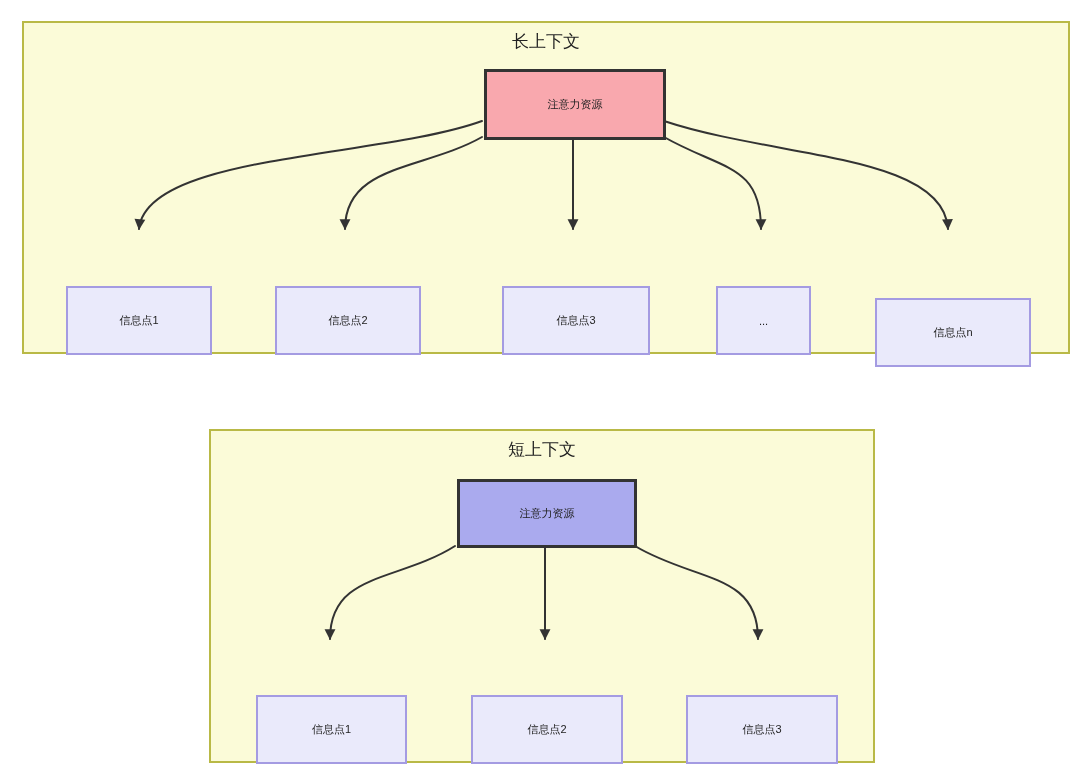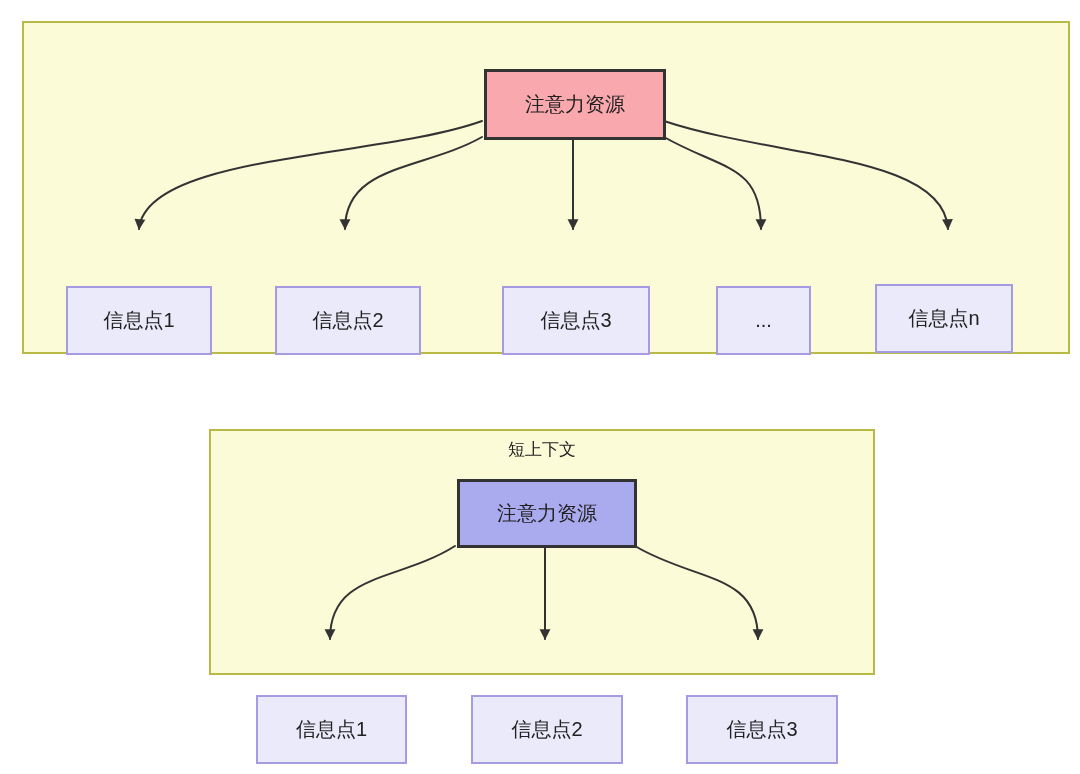--- a/index.html
+++ b/index.html
@@ -16,21 +16,21 @@
     overflow: hidden;
   }
   .section {
     position: absolute;
     background: var(--section-fill, #fbfbd8);
     border: 2px solid var(--section-border, #b9b946);
     box-sizing: border-box;
     z-index: 1;
   }
   #section-long  { left: 22px;  top: 21px;  width: 1048px; height: 333px; }
-  #section-short { left: 209px; top: 429px; width: 666px;  height: 246px; }
+  #section-short { left: 209px; top: 429px; width: 666px;  height: 334px; }
   .section-title {
     position: absolute;
     top: 7px;
     left: 0;
     width: 100%;
     text-align: center;
     font-size: 17px;
     font-weight: 400;
     color: var(--text, #222222);
     z-index: 4;
@@ -43,51 +43,52 @@
     height: 774px;
     z-index: 2;
     pointer-events: none;
   }
   .node {
     position: absolute;
     box-sizing: border-box;
     display: flex;
     align-items: center;
     justify-content: center;
-    font-size: 20px;
+    font-size: 11px;
     color: var(--text, #222222);
     z-index: 3;
   }
   .root-node {
     border: 3px solid var(--root-border, #333333);
   }
   #long-root  { left: 460px; top: 46px; width: 182px; height: 71px; background: var(--long-root-fill, #f9a8ae); }
   #short-root { left: 246px; top: 48px; width: 180px; height: 69px; background: var(--short-root-fill, #aaaaee); }
   .info-node {
     background: var(--item-fill, #eaeafb);
     border: 2px solid var(--item-border, #a49be2);
     margin-top: 48px;
   }
   
   #long-item-0 { left: 42px;  top: 215px; width: 146px; height: 69px; }
   #long-item-1 { left: 251px; top: 215px; width: 146px; height: 69px; }
   #long-item-2 { left: 478px; top: 215px; width: 148px; height: 69px; }
   #long-item-3 { left: 692px; top: 215px; width: 95px;  height: 69px; }
-  #long-item-4 { left: 851px; top: 213px; width: 138px; height: 69px; }
+  #long-item-4 { left: 851px; top: 227px; width: 156px; height: 69px; }
   
   #short-item-0 { left: 45px;  top: 216px; width: 151px; height: 69px; }
   #short-item-1 { left: 260px; top: 216px; width: 152px; height: 69px; }
   #short-item-2 { left: 475px; top: 216px; width: 152px; height: 69px; }
 </style>
 </head>
 <body>
 
 <div id="stage">
 
   <div id="section-long" class="section">
+    <div class="section-title">长上下文</div>
     <div id="long-root" class="node root-node">
       <span>注意力资源</span>
     </div>
     <div id="long-item-0" class="node info-node">
       <span>信息点1</span>
     </div>
     <div id="long-item-1" class="node info-node">
       <span>信息点2</span>
     </div>
     <div id="long-item-2" class="node info-node">

